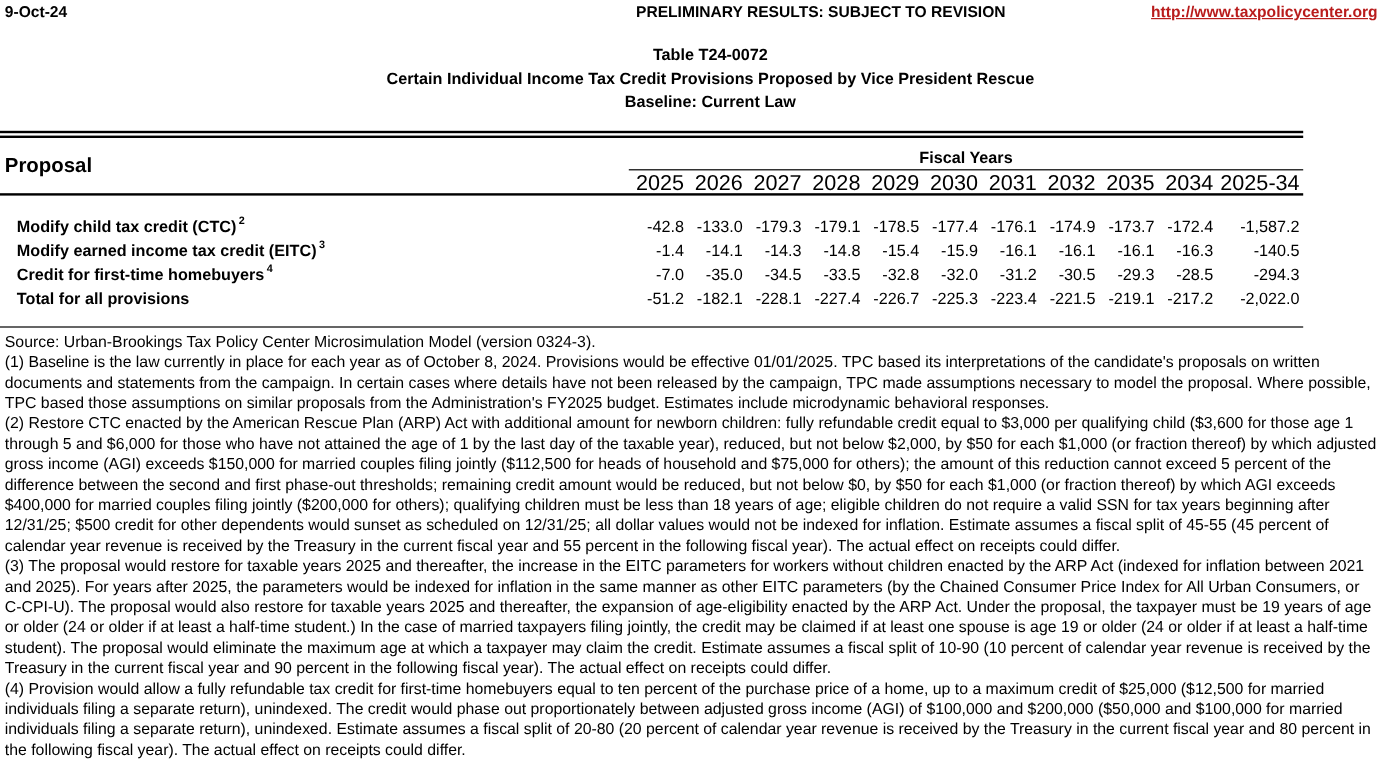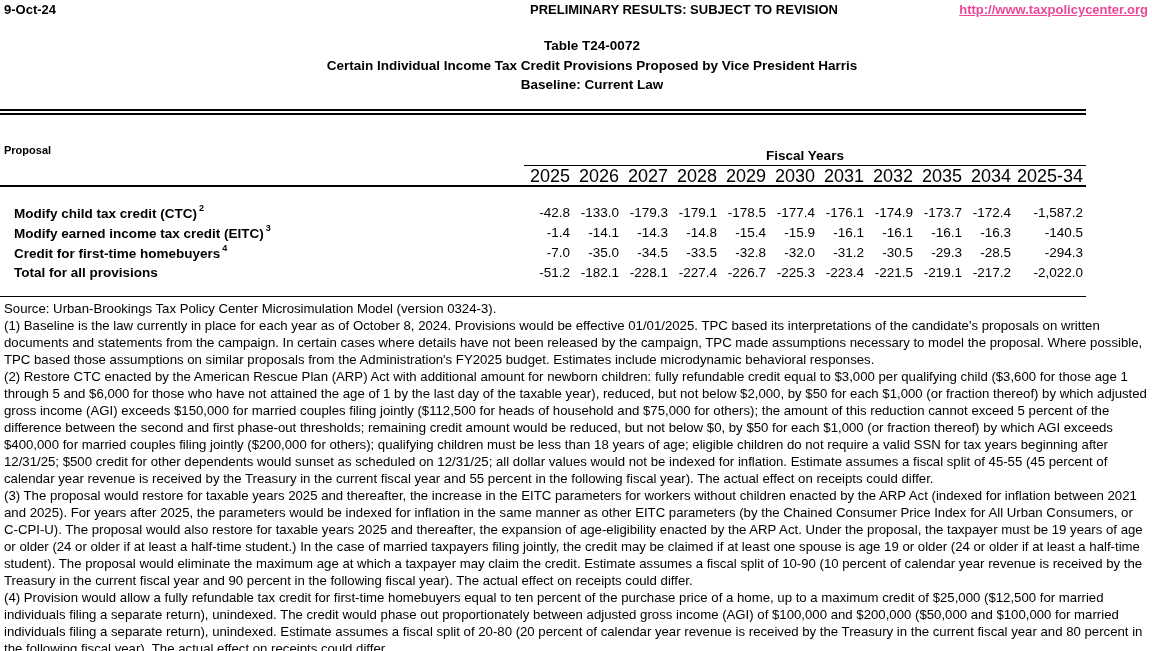--- a/index.html
+++ b/index.html
@@ -5,34 +5,34 @@
   html,body{margin:0;padding:0;}
   body{
     width:1152px;height:651px;overflow:hidden;background:#ffffff;color:#000000;
     font-family:"Liberation Sans",sans-serif;
     -webkit-font-smoothing:antialiased;
   }
   
   .topbar{position:relative;height:20px;font-size:13px;font-weight:bold;}
   .topbar .date{position:absolute;left:4px;top:2px;}
   .topbar .status{position:absolute;left:530px;top:2px;text-align:right;}
-  .topbar .link{position:absolute;right:4px;top:2px;color:#ec4899;text-decoration:underline;cursor:pointer;}
+  .topbar .link{position:absolute;right:4px;top:2px;color:#b91c1c;text-decoration:underline;cursor:pointer;}
   
   .titles{margin-top:16px;padding-left:32px;text-align:center;font-weight:bold;font-size:13.5px;}
   .titles .tline{height:19.5px;line-height:19.5px;}
   sup.fn{font-size:9px;font-weight:bold;margin-left:2px;position:relative;top:-1px;}
   
   .rule-double{margin-top:14px;width:1086px;height:2px;border-top:2px solid #000;border-bottom:2px solid #000;}
   .rule-thick{width:1086px;border-bottom:2px solid #000;}
   .rule-bottom{width:1086px;border-bottom:1.5px solid #000;}
   
   .thead-row{display:flex;width:1086px;}
   .proposal-cell{width:524px;display:flex;align-items:center;padding-left:4px;
-    font-weight:bold;font-size:11px;box-sizing:border-box;}
-  .years-block{width:562px;padding-top:8px;margin-top:24px;}
+    font-weight:bold;font-size:17px;box-sizing:border-box;}
+  .years-block{width:562px;padding-top:8px;}
   .fy-label{text-align:center;font-weight:bold;font-size:13.5px;height:18px;line-height:18px;}
   .fy-underline{border-bottom:1px solid #000;}
   .years-row{display:grid;grid-template-columns:repeat(10,49px) 72px;height:19px;
     align-items:center;font-weight:normal;font-size:18px;}
   .years-row .yh{text-align:right;padding-right:3px;}
   
   .tbody{width:1086px;padding-top:16px;padding-bottom:13px;}
   .trow{display:grid;grid-template-columns:524px repeat(10,49px) 72px;height:20px;
     align-items:center;font-size:13.5px;}
   .trow .rlabel{font-weight:bold;padding-left:14px;white-space:nowrap;}
@@ -45,21 +45,21 @@
 <body>
 
 <div class="topbar">
   <span class="date">9-Oct-24</span>
   <span class="status">PRELIMINARY RESULTS: SUBJECT TO REVISION</span>
   <a class="link" href="#">http://www.taxpolicycenter.org</a>
 </div>
 
 <div class="titles">
   <div class="tline">Table T24-0072</div>
-  <div class="tline">Certain Individual Income Tax Credit Provisions Proposed by Vice President Harris</div>
+  <div class="tline">Certain Individual Income Tax Credit Provisions Proposed by Vice President Rescue</div>
   <div class="tline">Baseline: Current Law</div>
 </div>
 
 <div class="rule-double"></div>
 
 <div class="thead-row">
   <div class="proposal-cell">Proposal</div>
   <div class="years-block">
     <div class="fy-label">Fiscal Years</div>
     <div class="fy-underline"></div>

